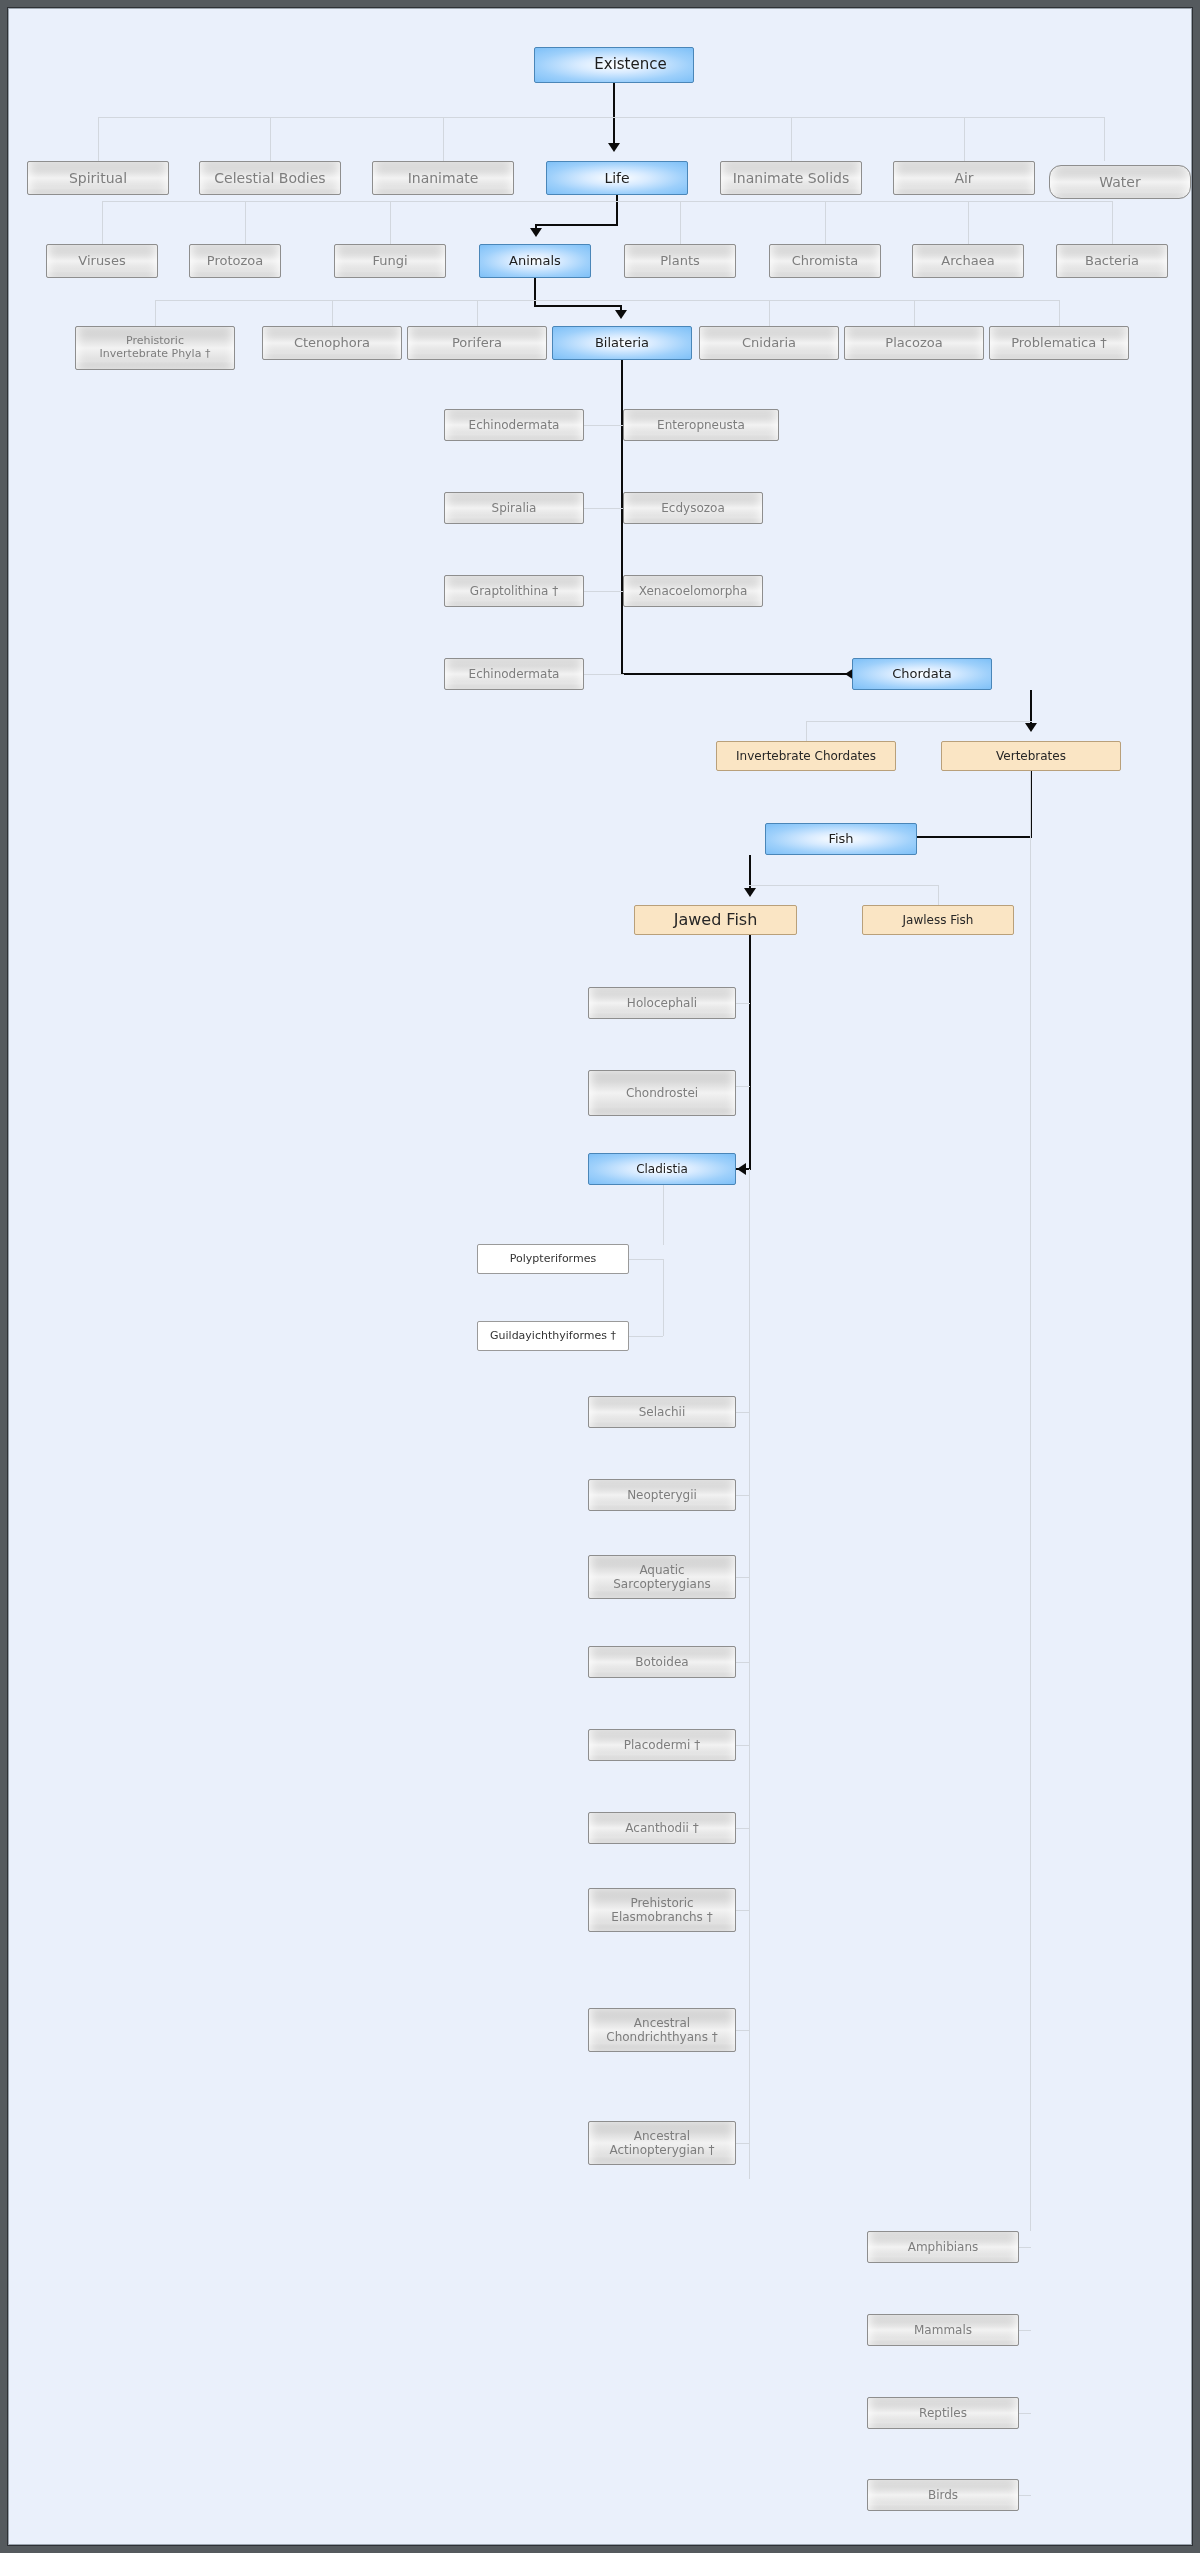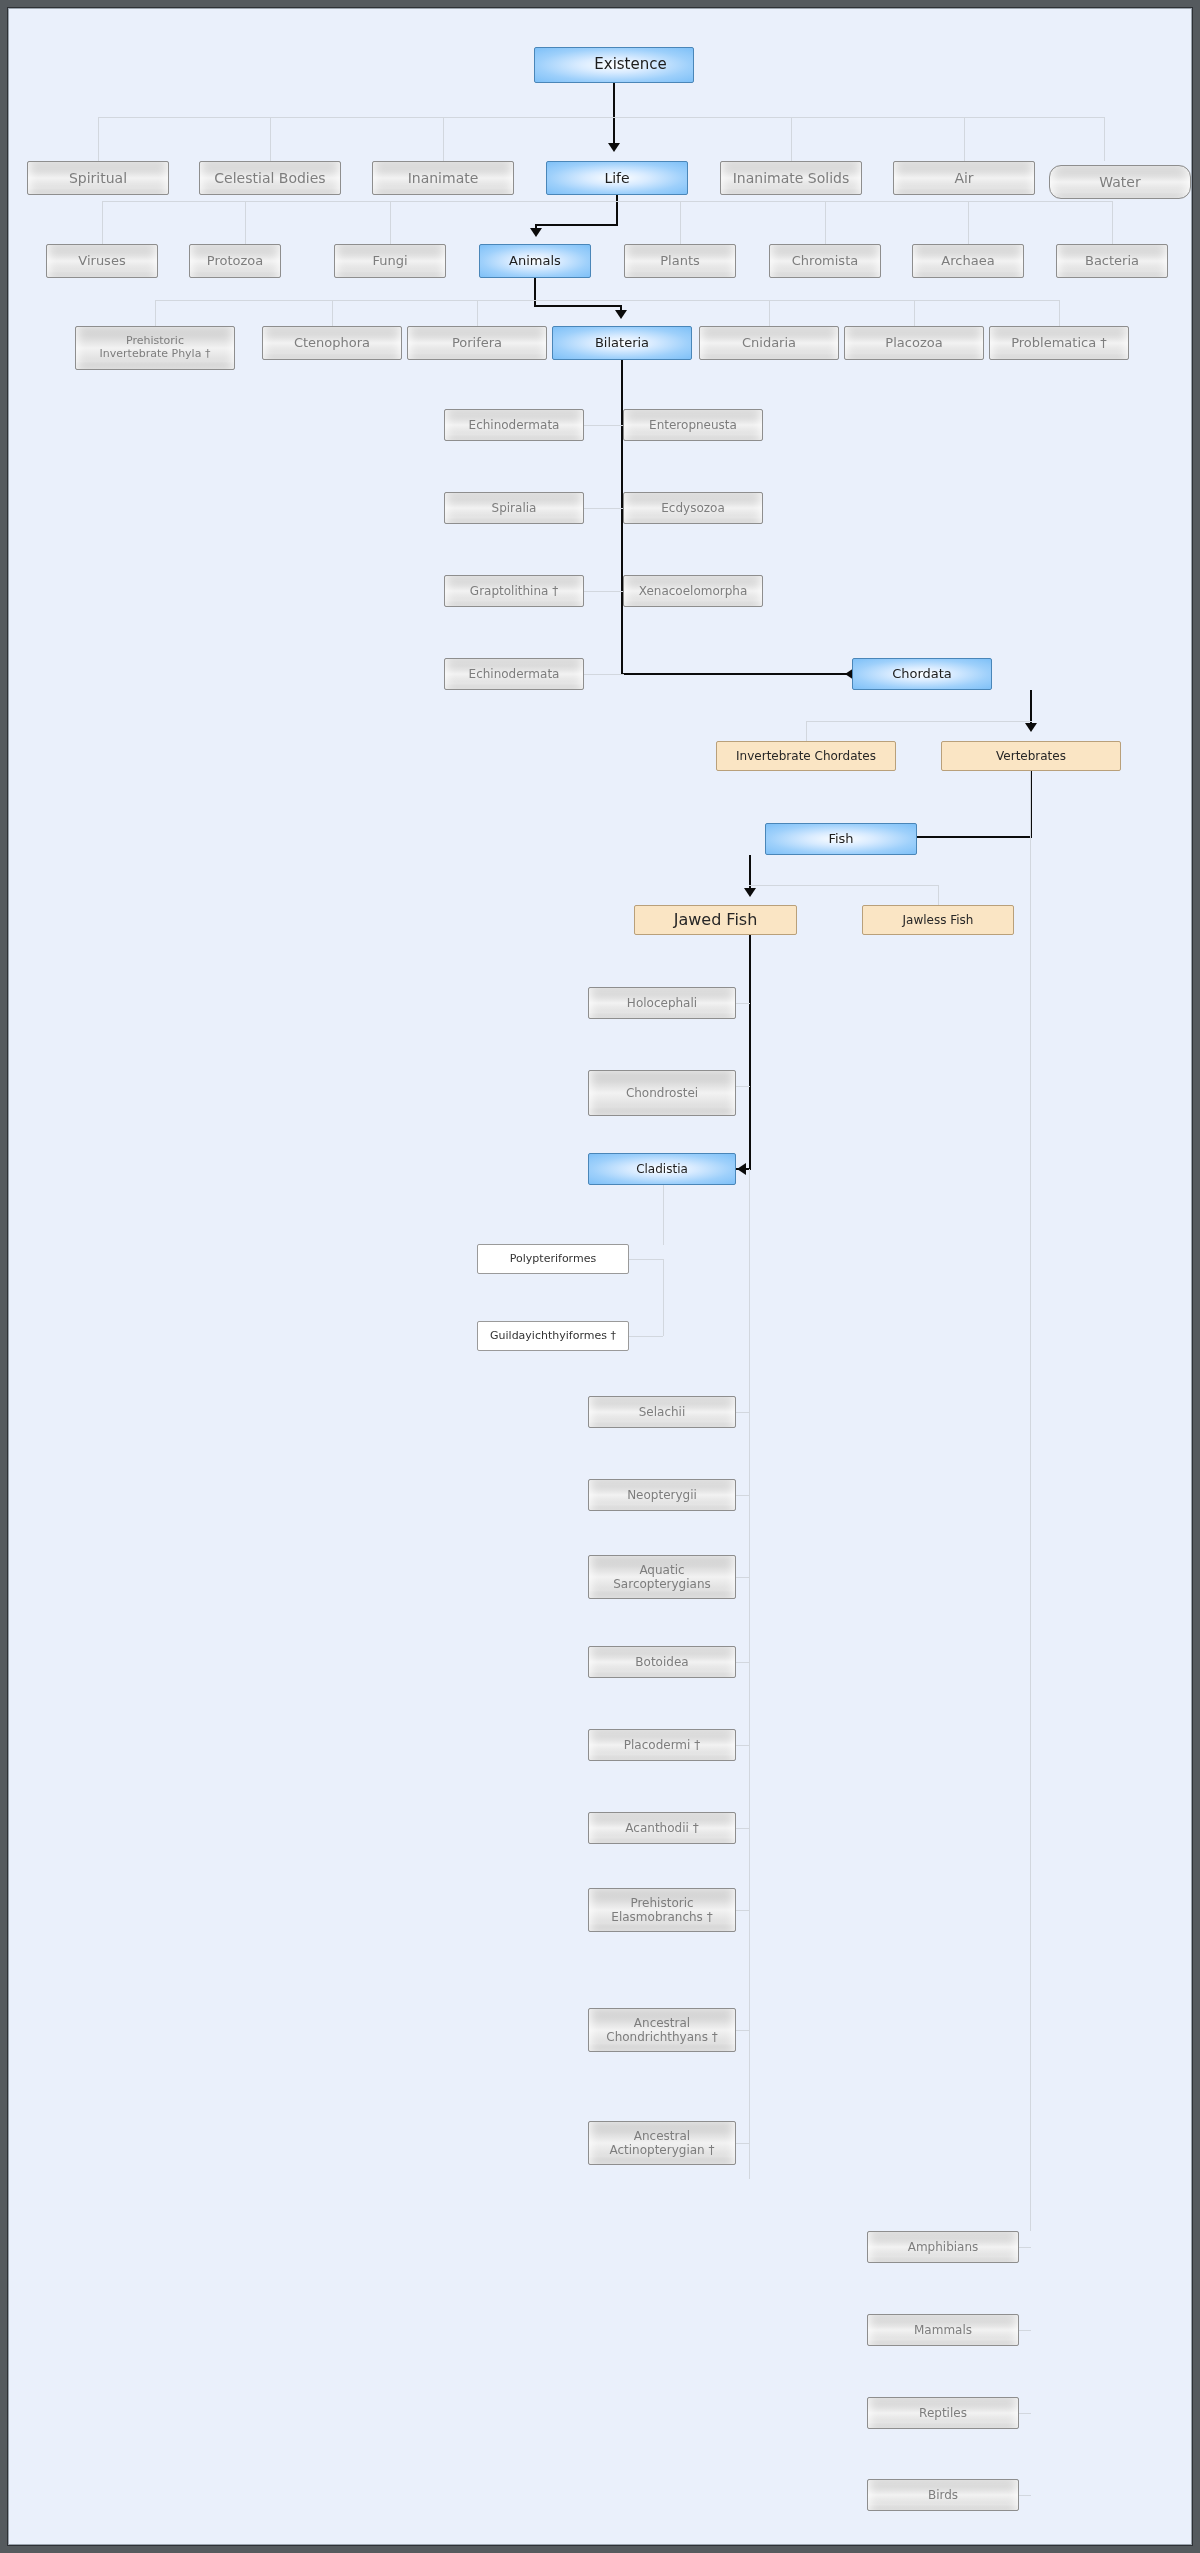--- a/index.html
+++ b/index.html
@@ -198,21 +198,21 @@
   <div class="node blue" style="left:543px; top:317px; width:140px; height:34px; font-size:13px;">Bilateria</div>
   <div class="node grey" style="left:690px; top:317px; width:140px; height:34px; font-size:13px;">Cnidaria</div>
   <div class="node grey" style="left:835px; top:317px; width:140px; height:34px; font-size:13px;">Placozoa</div>
   <div class="node grey" style="left:980px; top:317px; width:140px; height:34px; font-size:13px;">Problematica †</div>
 
   <div class="node grey" style="left:435px; top:400px; width:140px; height:32px; font-size:12px;">Echinodermata</div>
   <div class="node grey" style="left:435px; top:483px; width:140px; height:32px; font-size:12px;">Spiralia</div>
   <div class="node grey" style="left:435px; top:566px; width:140px; height:32px; font-size:12px;">Graptolithina †</div>
   <div class="node grey" style="left:435px; top:649px; width:140px; height:32px; font-size:12px;">Echinodermata</div>
 
-  <div class="node grey" style="left:614px; top:400px; width:140px; height:32px; font-size:12px;">Enteropneusta</div>
+  <div class="node grey" style="left:614px; top:400px; width:156px; height:32px; font-size:12px;">Enteropneusta</div>
   <div class="node grey" style="left:614px; top:483px; width:140px; height:32px; font-size:12px;">Ecdysozoa</div>
   <div class="node grey" style="left:614px; top:566px; width:140px; height:32px; font-size:12px;">Xenacoelomorpha</div>
 
   <div class="node blue" style="left:843px; top:649px; width:140px; height:32px; font-size:13px;">Chordata</div>
   <div class="node orange" style="left:707px; top:732px; width:180px; height:30px; font-size:12px;">Invertebrate Chordates</div>
   <div class="node orange" style="left:932px; top:732px; width:180px; height:30px; font-size:12px;">Vertebrates</div>
 
   <div class="node blue" style="left:756px; top:814px; width:152px; height:32px; font-size:13px;">Fish</div>
   <div class="node orange" style="left:625px; top:896px; width:163px; height:30px; font-size:16px;">Jawed Fish</div>
   <div class="node orange" style="left:853px; top:896px; width:152px; height:30px; font-size:12px;">Jawless Fish</div>

